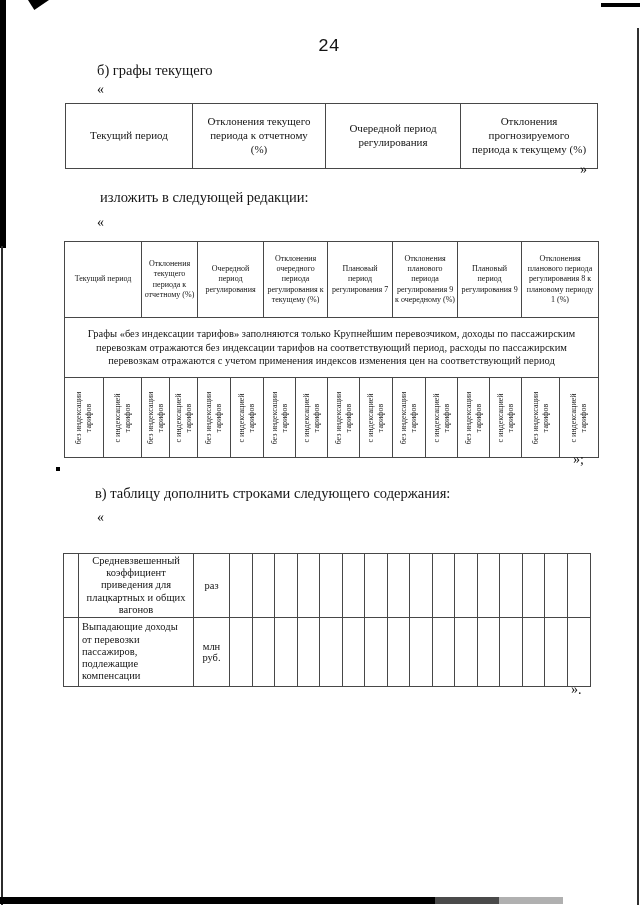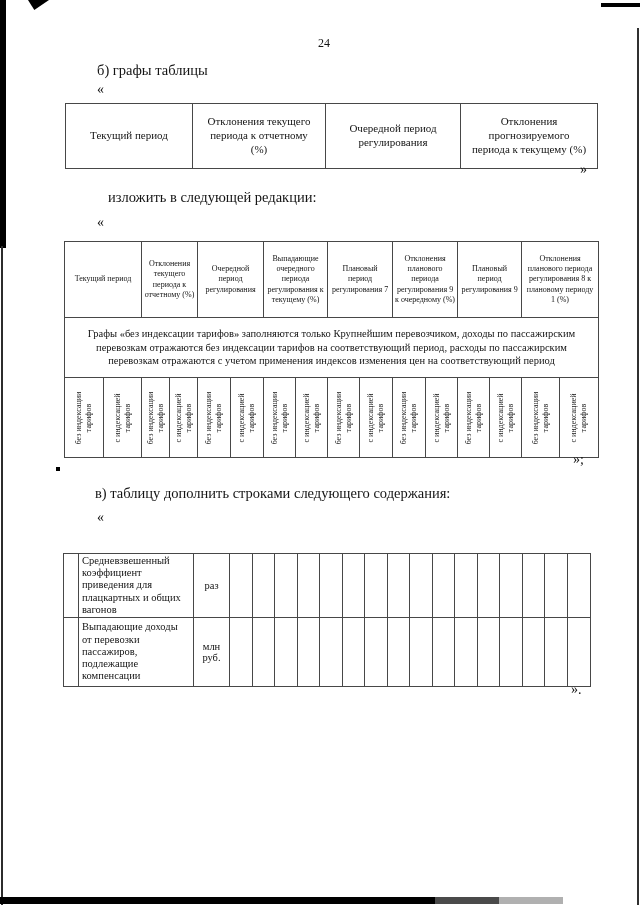--- a/index.html
+++ b/index.html
@@ -13,24 +13,24 @@
   .left-line  { position:absolute; left:1px; top:246px; width:2px; height:659px; background:#2c2c2c; }
   .corner-wedge { position:absolute; left:28px; top:0; width:21px; height:10px; background:#000;
                   clip-path:polygon(0 0, 100% 0, 30% 100%); }
   .topright-bar { position:absolute; left:601px; top:3px; width:39px; height:4px; background:#000; }
   .right-line { position:absolute; left:637px; top:28px; width:2px; height:877px; background:#303030; }
   .bottom-bar { position:absolute; left:0; top:897px; width:640px; height:7px;
                 background:linear-gradient(to right, #000 0%, #000 68%, #4a4a4a 68%, #4a4a4a 78%, #b0b0b0 78%, #b0b0b0 88%, rgba(255,255,255,0) 88%); }
   .speck { position:absolute; left:56px; top:467px; width:4px; height:4px; background:#000; }
 
   
-  .page-number { position:absolute; left:318px; top:36px; font-size:12px; }
+  .page-number { position:absolute; left:318px; top:36px; font-size:18px;font-family:Liberation Mono, monospace; }
   .heading { position:absolute; font-size:14.5px; white-space:nowrap; }
   .h-b    { left:97px;  top:62px; }
-  .h-edit { left:100px; top:189px;margin-left:8px; }
+  .h-edit { left:100px; top:189px; }
   .h-v    { left:95px;  top:485px; }
   .quote  { position:absolute; font-size:14px; }
   .q1 { left:97px; top:82px; }
   .q2 { left:97px; top:215px; }
   .q3 { left:97px; top:510px; }
   .closer { position:absolute; font-size:14px; }
   .c1 { left:580px; top:162px; }
   .c2 { left:573px; top:452px; }
   .c3 { left:571px; top:682px; }
 
@@ -47,41 +47,41 @@
            vertical-align:middle; padding:2px 2px; }
   .t2 td.note { height:55px; font-size:10.5px; line-height:1.3; text-align:center;
                 vertical-align:middle; padding:2px 12px; }
   .vcell { height:79px; position:relative; padding:0; }
   .vtext { position:absolute; left:50%; top:50%;
            transform:translate(-50%,-50%) rotate(-90deg);
            width:74px; font-size:8px; line-height:1.3; text-align:center; }
 
   .t3 { left:63px; top:553px; width:527px; }
   .t3 td { font-size:10.5px; }
-  .t3 tr.r1 td { height:60px; }
+  .t3 tr.r1 td { height:60px;text-align:center; }
   .t3 tr.r2 td { height:66px; }
   .t3 td.lbl { text-align:left; vertical-align:middle; padding:1px 3px; line-height:1.16; }
   .t3 td.unit { text-align:center; vertical-align:middle; padding:0 1px; }
 </style>
 </head>
 <body>
 
 <div class="page">
 
   <div class="left-bar"></div>
   <div class="left-line"></div>
   <div class="corner-wedge"></div>
   <div class="topright-bar"></div>
   <div class="right-line"></div>
   <div class="bottom-bar"></div>
   <div class="speck"></div>
 
   <div class="page-number">24</div>
 
-  <div class="heading h-b">б) графы таблицы</div>
+  <div class="heading h-b">б) графы текущего</div>
   <div class="quote q1">«</div>
 
   <table class="t1">
     <colgroup>
       <col style="width:127px">
         <col style="width:133px">
         <col style="width:135px">
         <col style="width:137px">
     </colgroup>
     <tbody>
@@ -116,21 +116,21 @@
       <col style="width:32px">
         <col style="width:32px">
       <col style="width:38px">
         <col style="width:39px">
     </colgroup>
     <tbody>
         <tr>
       <th colspan="2">Текущий период</th>
       <th colspan="2">Отклонения текущего периода к отчетному (%)</th>
       <th colspan="2">Очередной период регулирования</th>
-      <th colspan="2">Выпадающие очередного периода регулирования к текущему (%)</th>
+      <th colspan="2">Отклонения очередного периода регулирования к текущему (%)</th>
       <th colspan="2">Плановый период регулирования 7</th>
       <th colspan="2">Отклонения планового периода регулирования 9 к очередному (%)</th>
       <th colspan="2">Плановый период регулирования 9</th>
       <th colspan="2">Отклонения планового периода регулирования 8 к плановому периоду 1 (%)</th>
     </tr>
     <tr>
       <td class="note" colspan="16">Графы «без индексации тарифов» заполняются только Крупнейшим перевозчиком, доходы по пассажирским перевозкам отражаются без индексации тарифов на соответствующий период, расходы по пассажирским перевозкам отражаются с учетом применения индексов изменения цен на соответствующий период</td>
     </tr>
     <tr>
           <td class="vcell">

